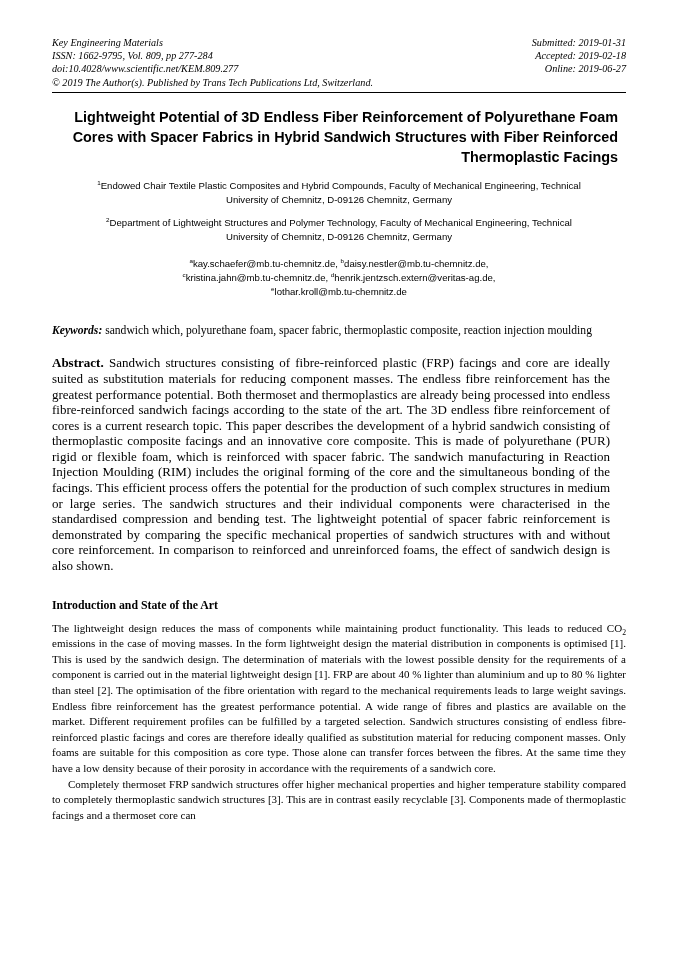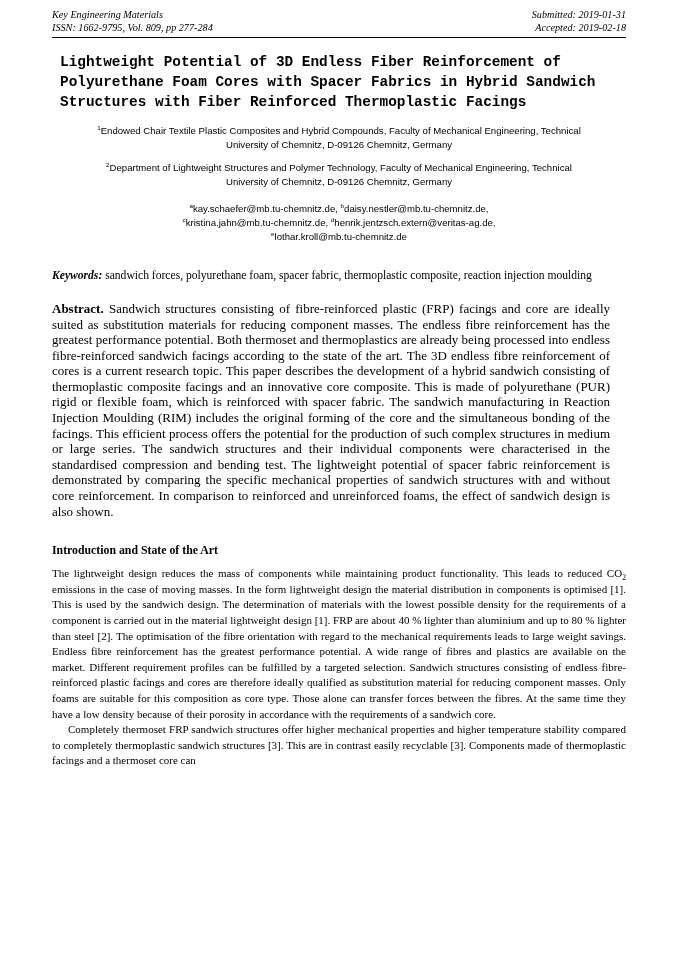--- a/index.html
+++ b/index.html
@@ -12,21 +12,21 @@
     background: #ffffff;
     font-family: "Liberation Serif", serif;
     color: #000000;
     overflow: hidden;
   }
   .page {
     position: relative;
     width: 678px;
     height: 720px;
     box-sizing: border-box;
-    padding: 8px 52px 10px 52px;
+    padding: 36px 52px 10px 52px;
   }
 
   
   .header {
     font-style: italic;
     font-size: 10.2px;
     line-height: 13.2px;
     border-bottom: 0;
     margin-bottom: 0;
   }
@@ -38,25 +38,25 @@
   .header-left { text-align: left; }
   .header-right { text-align: center; }
   .header-rule {
     border-bottom: 1px solid #000;
     margin-top: 3px;
     margin-bottom: 14px;
   }
 
   
   .title {
-    font-family: Liberation Mono, monospace;
+    font-family: Liberation Sans, sans-serif;
     font-weight: bold;
     font-size: 14.4px;
     line-height: 20px;
-    text-align: left;
+    text-align: right;
     margin: 10px 8px 12px 8px;
   }
 
   
   .authors {
     font-family: "Liberation Sans", sans-serif;
     font-size: 13.2px;
     line-height: 20px;
     text-align: center;
     margin: 4px 26px 10px 26px;
@@ -122,41 +122,48 @@
 
   <div class="header">
     <div class="header-row">
       <div class="header-left">Key Engineering Materials</div>
       <div class="header-right">Submitted: 2019-01-31</div>
     </div>
     <div class="header-row">
       <div class="header-left">ISSN: 1662-9795, Vol. 809, pp 277-284</div>
       <div class="header-right">Accepted: 2019-02-18</div>
     </div>
+    <div class="header-row">
+      <div class="header-left">doi:10.4028/www.scientific.net/KEM.809.277</div>
+      <div class="header-right">Online: 2019-06-27</div>
+    </div>
+    <div class="header-row">
+      <div class="header-left">© 2019 The Author(s). Published by Trans Tech Publications Ltd, Switzerland.</div>
+    </div>
     <div class="header-rule"></div>
   </div>
 
   <div class="title">Lightweight Potential of 3D Endless Fiber Reinforcement of Polyurethane Foam Cores with Spacer Fabrics in Hybrid Sandwich Structures with Fiber Reinforced Thermoplastic Facings</div>
 
 
   <div class="affil">
     <sup>1</sup>Endowed Chair Textile Plastic Composites and Hybrid Compounds, Faculty of Mechanical Engineering, Technical University of Chemnitz, D-09126 Chemnitz, Germany
   </div>
   <div class="affil">
     <sup>2</sup>Department of Lightweight Structures and Polymer Technology, Faculty of Mechanical Engineering, Technical University of Chemnitz, D-09126 Chemnitz, Germany
   </div>
 
   <div class="emails">
     <div><sup>a</sup>kay.schaefer@mb.tu-chemnitz.de, <sup>b</sup>daisy.nestler@mb.tu-chemnitz.de,</div>
     <div><sup>c</sup>kristina.jahn@mb.tu-chemnitz.de, <sup>d</sup>henrik.jentzsch.extern@veritas-ag.de,</div>
     <div><sup>e</sup>lothar.kroll@mb.tu-chemnitz.de</div>
   </div>
 
   <div class="keywords">
-    <b>Keywords:</b><span> sandwich forces, polyurethane foam, spacer fabric, thermoplastic composite, reaction injection moulding</span>
+    <b>Keywords:</b><span> sandwich which, polyurethane foam, spacer fabric, thermoplastic composite, reaction injection moulding</span>
   </div>
 
   <div class="abstract">
     <b>Abstract.</b><span> Sandwich structures consisting of fibre-reinforced plastic (FRP) facings and core are ideally suited as substitution materials for reducing component masses. The endless fibre reinforcement has the greatest performance potential. Both thermoset and thermoplastics are already being processed into endless fibre-reinforced sandwich facings according to the state of the art. The 3D endless fibre reinforcement of cores is a current research topic. This paper describes the development of a hybrid sandwich consisting of thermoplastic composite facings and an innovative core composite. This is made of polyurethane (PUR) rigid or flexible foam, which is reinforced with spacer fabric. The sandwich manufacturing in Reaction Injection Moulding (RIM) includes the original forming of the core and the simultaneous bonding of the facings. This efficient process offers the potential for the production of such complex structures in medium or large series. The sandwich structures and their individual components were characterised in the standardised compression and bending test. The lightweight potential of spacer fabric reinforcement is demonstrated by comparing the specific mechanical properties of sandwich structures with and without core reinforcement. In comparison to reinforced and unreinforced foams, the effect of sandwich design is also shown.</span>
   </div>
 
   <div class="section-head">Introduction and State of the Art</div>
 
   <div class="body-par"><span>The lightweight design reduces the mass of components while maintaining product functionality. This leads to reduced CO</span><sub>2</sub><span> emissions in the case of moving masses. In the form lightweight design the material distribution in components is optimised [1]. This is used by the sandwich design. The determination of materials with the lowest possible density for the requirements of a component is carried out in the material lightweight design [1].  FRP are about 40 % lighter than aluminium and up to 80 % lighter than steel [2]. The optimisation of the fibre orientation with regard to the mechanical requirements leads to large weight savings. Endless fibre reinforcement has the greatest performance potential. A wide range of fibres and plastics are available on the market. Different requirement profiles can be fulfilled by a targeted selection. Sandwich structures consisting of endless fibre-reinforced plastic facings and cores are therefore ideally qualified as substitution material for reducing component masses. Only foams are suitable for this composition as core type. Those alone can transfer forces between the fibres. At the same time they have a low density because of their porosity in accordance with the requirements of a sandwich core.</span></div>
 

